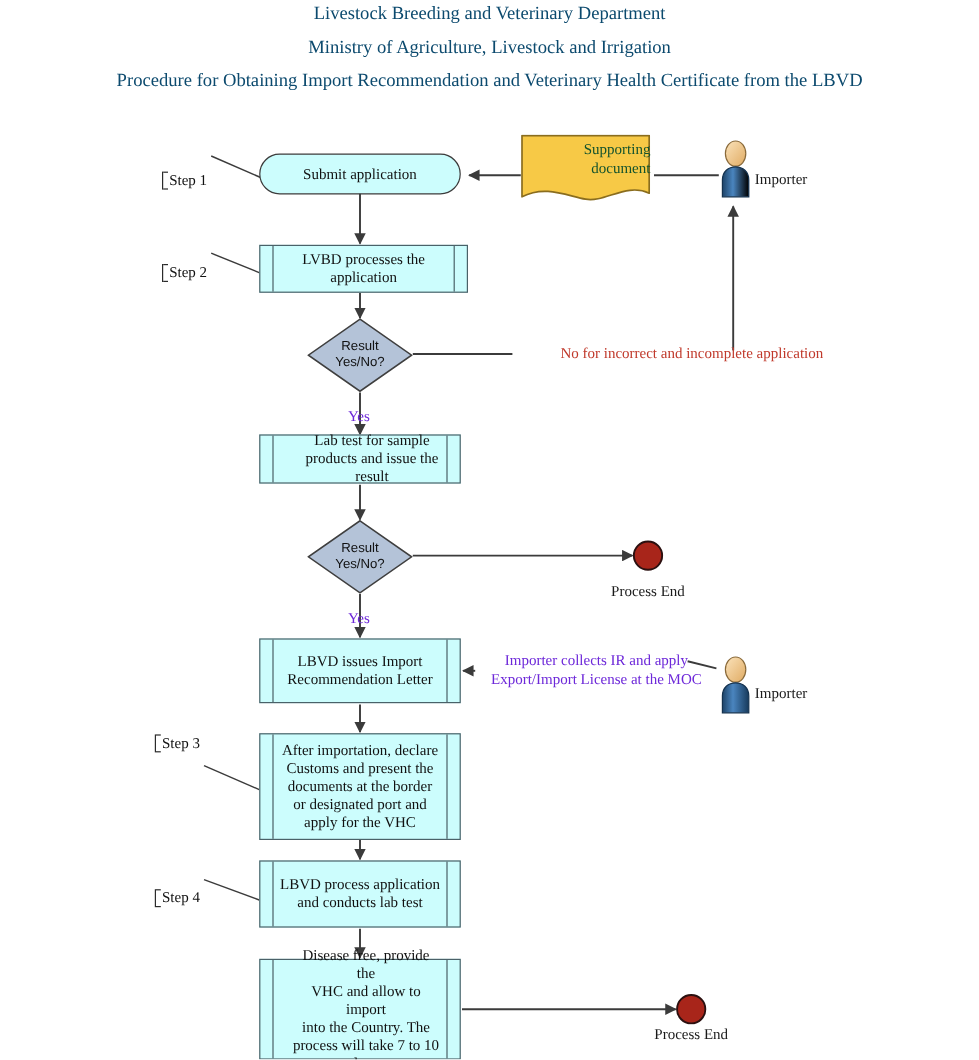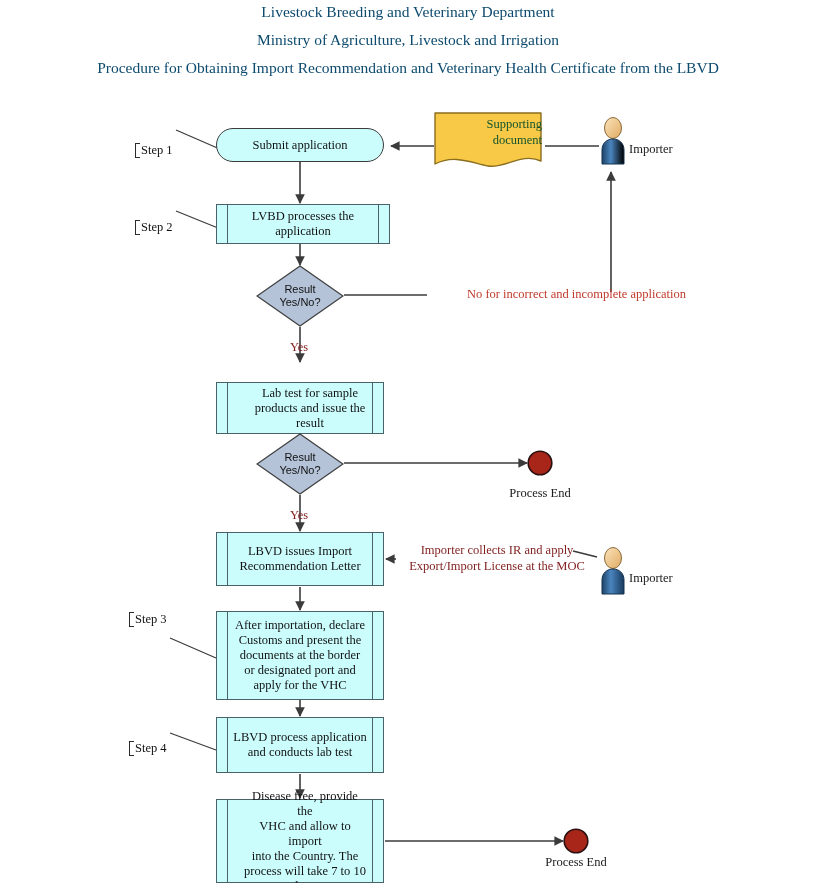--- a/index.html
+++ b/index.html
@@ -151,21 +151,21 @@
   }
   .step-note::before { top: 0; }
   .step-note::after  { bottom: 0; }
 
   
   .edge-label {
     position: absolute;
     font-family: "Liberation Serif", "DejaVu Serif", serif;
     font-size: 12.5px;
     line-height: 16px;
-    color: #7f1d1d;
+    color: #6d28d9;
     white-space: nowrap;
   }
   .edge-label.yes {
     font-size: 12.5px;
   }
   .edge-label.red {
     color: #c0392b;
   }
   .edge-label.center2 { text-align: center; }
 
@@ -282,21 +282,21 @@
     <svg width="88" height="62" viewBox="0 0 88 62">
       <polygon points="44,1 87,31 44,61 1,31" fill="#b4c3d8" stroke="#3f3f3f" stroke-width="1.3"></polygon>
     </svg>
     <div class="diamond-label">Result<br>Yes/No?</div>
   </div>
 
   <div class="edge-label red" style="left:428px; top:286px;margin-left:39px;">No for incorrect and incomplete application</div>
 
   <div class="edge-label yes" style="left:290px; top:339px;">Yes</div>
 
-  <div class="shape proc-box" style="left:216px; top:382px; width:168px; height:52px;padding-left:20px;">
+  <div class="shape proc-box" style="left:216px; top:362px; width:168px; height:41px;padding-left:20px;">
     <span class="proc-text">Lab test for sample<br>products and issue the<br>result</span>
   </div>
 
   <div class="diamond-wrap" style="left:256px; top:433px; width:88px; height:62px;">
     <svg width="88" height="62" viewBox="0 0 88 62">
       <polygon points="44,1 87,31 44,61 1,31" fill="#b4c3d8" stroke="#3f3f3f" stroke-width="1.3"></polygon>
     </svg>
     <div class="diamond-label">Result<br>Yes/No?</div>
   </div>
 

